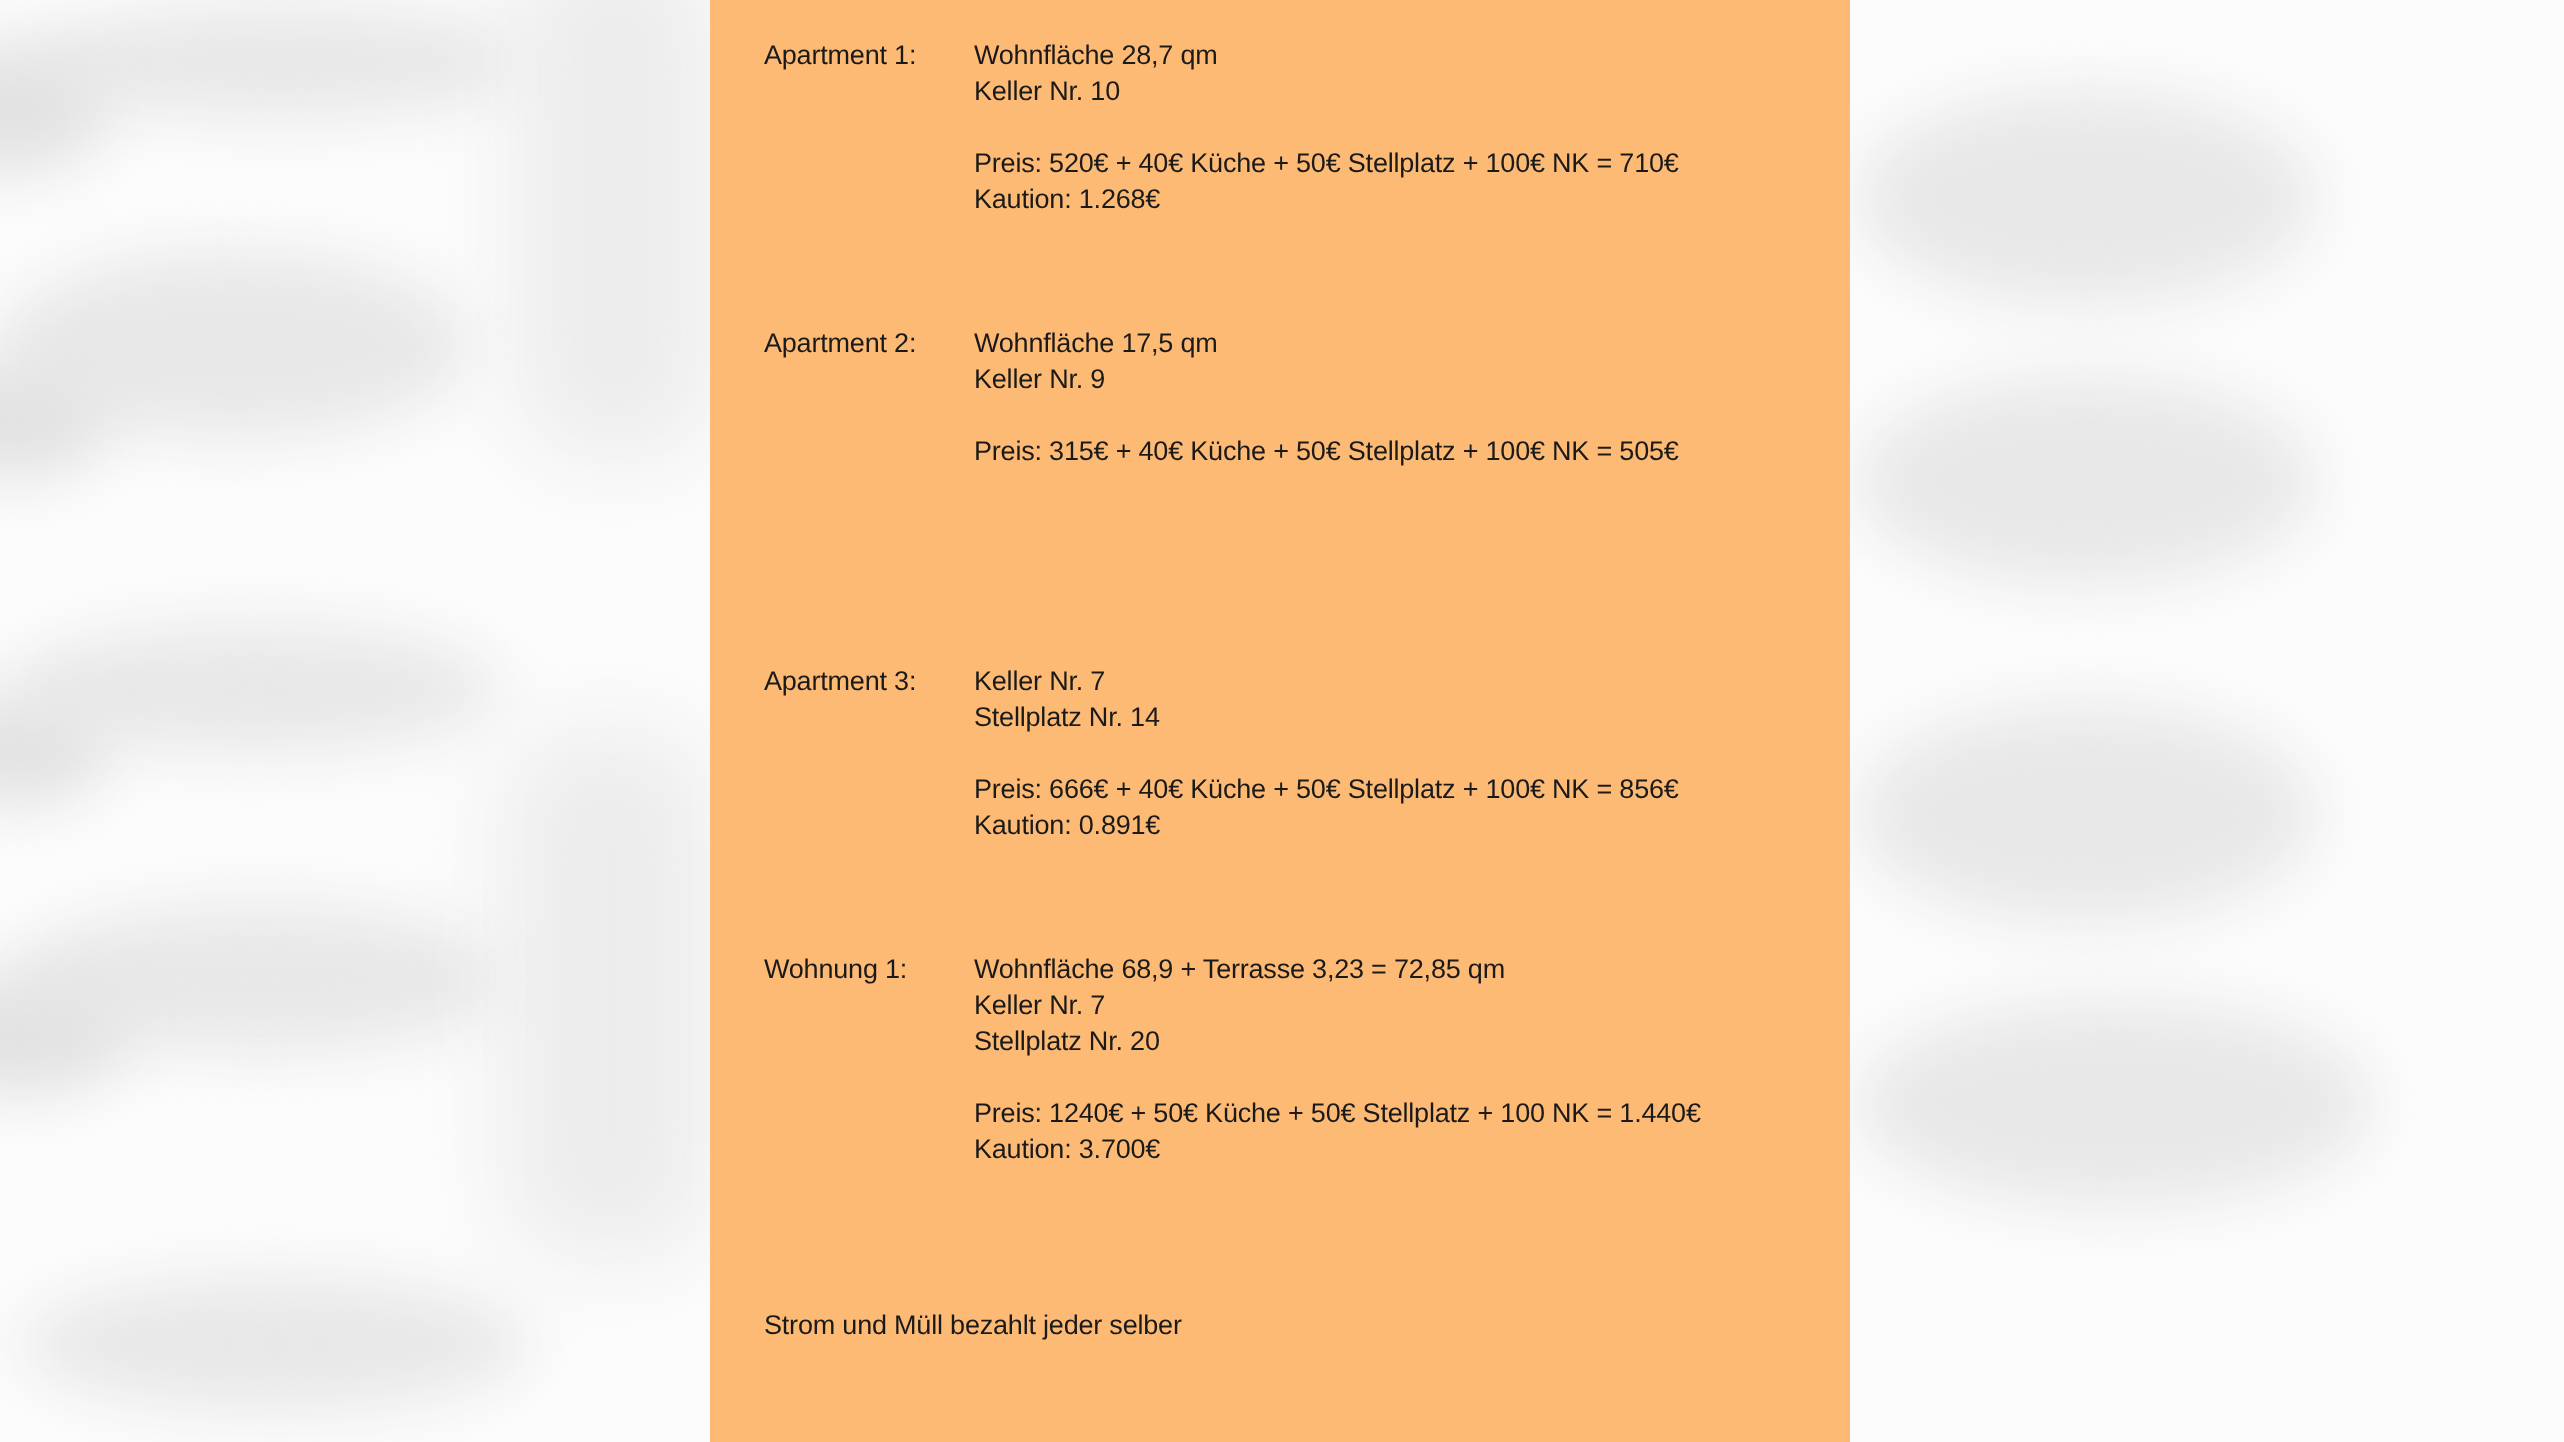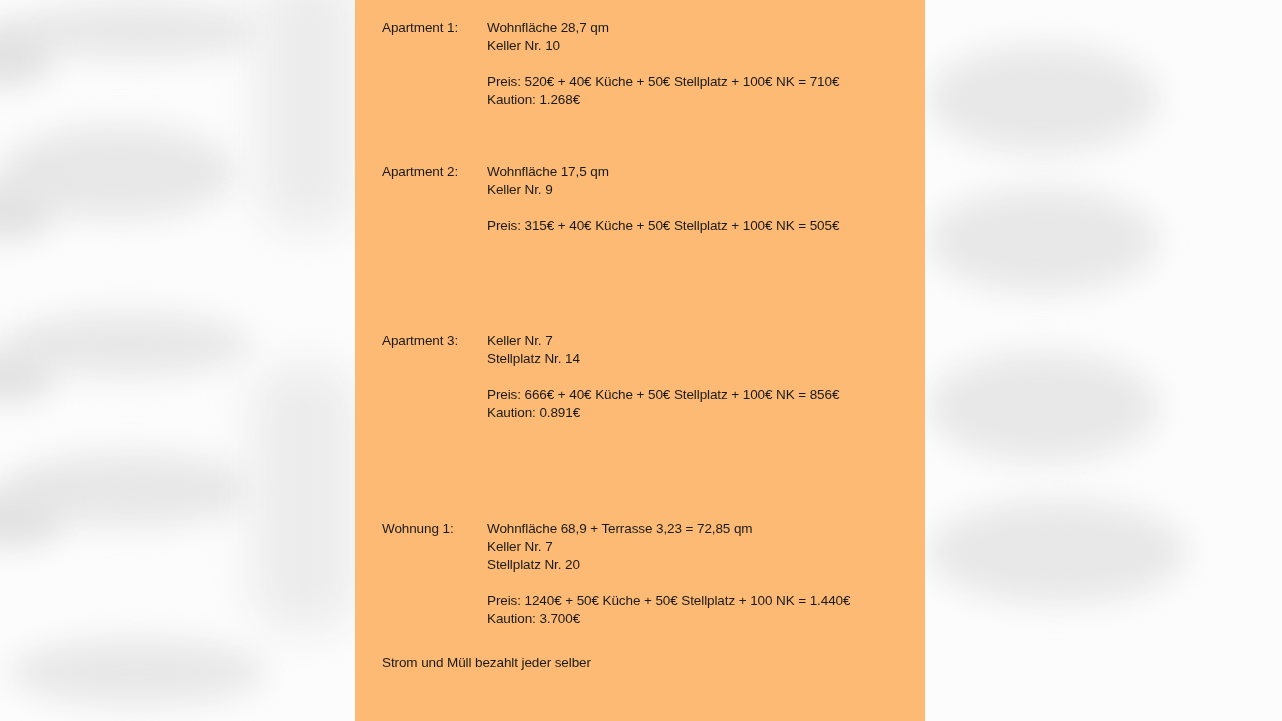--- a/index.html
+++ b/index.html
@@ -62,21 +62,21 @@
     letter-spacing: -0.1px;
   }
   .listing .label { width: 105px; line-height: 18px; }
   .listing .details { }
   .line { height: 18px; line-height: 18px; white-space: nowrap; }
   .line.blank { }
 
   .listing.pos1 { top: 19px; }
   .listing.pos2 { top: 163px; }
   .listing.pos3 { top: 332px; }
-  .listing.pos4 { top: 476px; margin-top: 44px; }
+  .listing.pos4 { top: 476px; }
 
   .footer-note {
     position: absolute;
     left: 27px;
     top: 654px;
     color: #1a1a1a;
     font-size: 13.5px;
     letter-spacing: -0.1px;
     line-height: 18px;
     white-space: nowrap;

